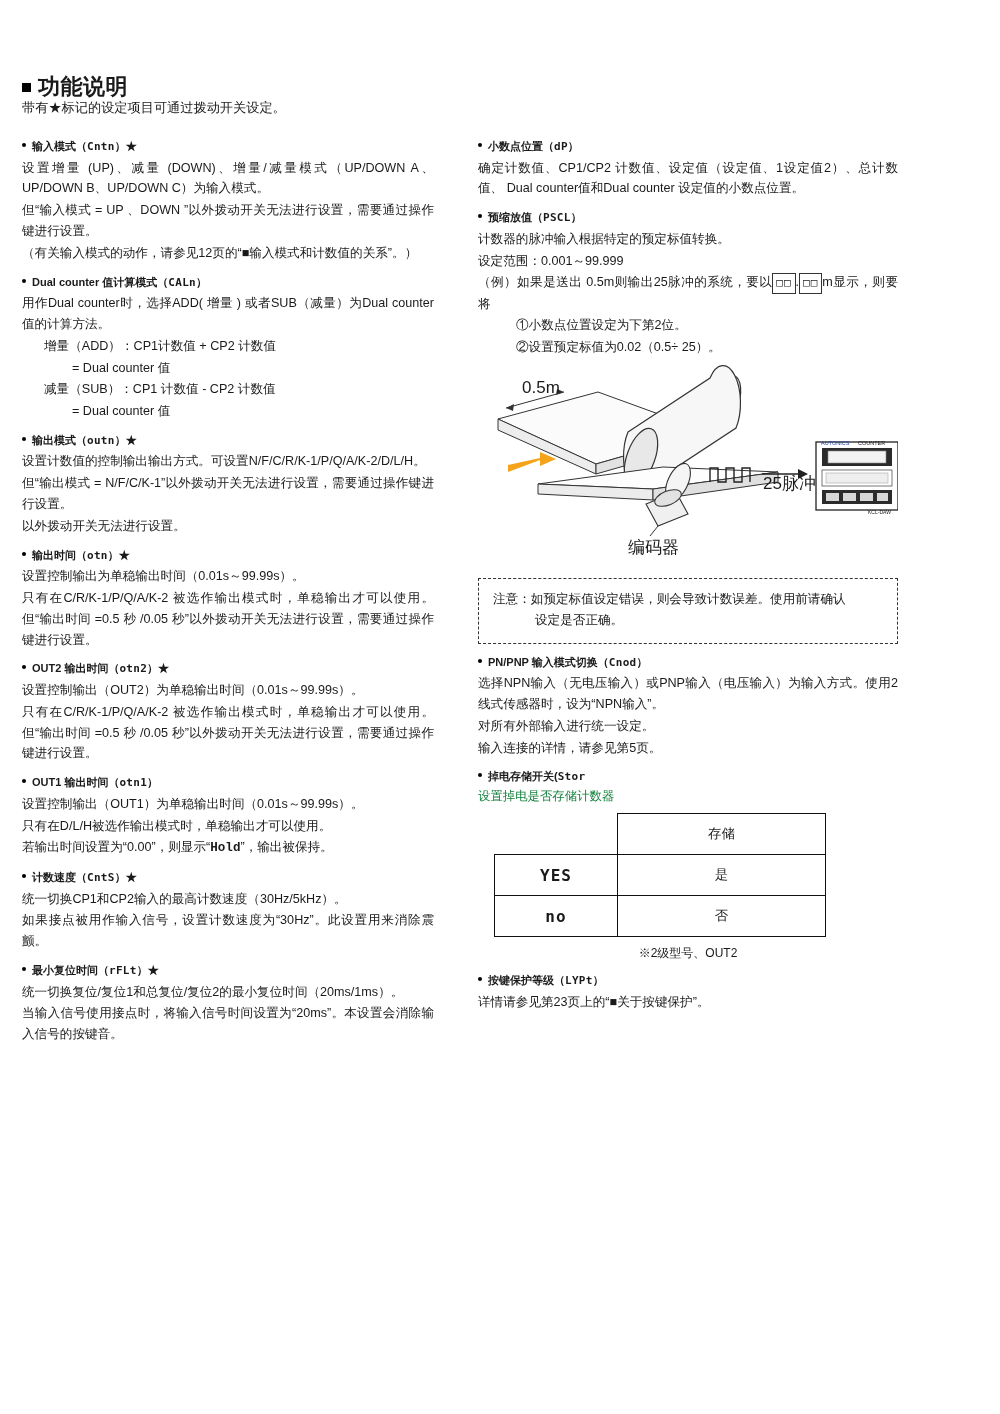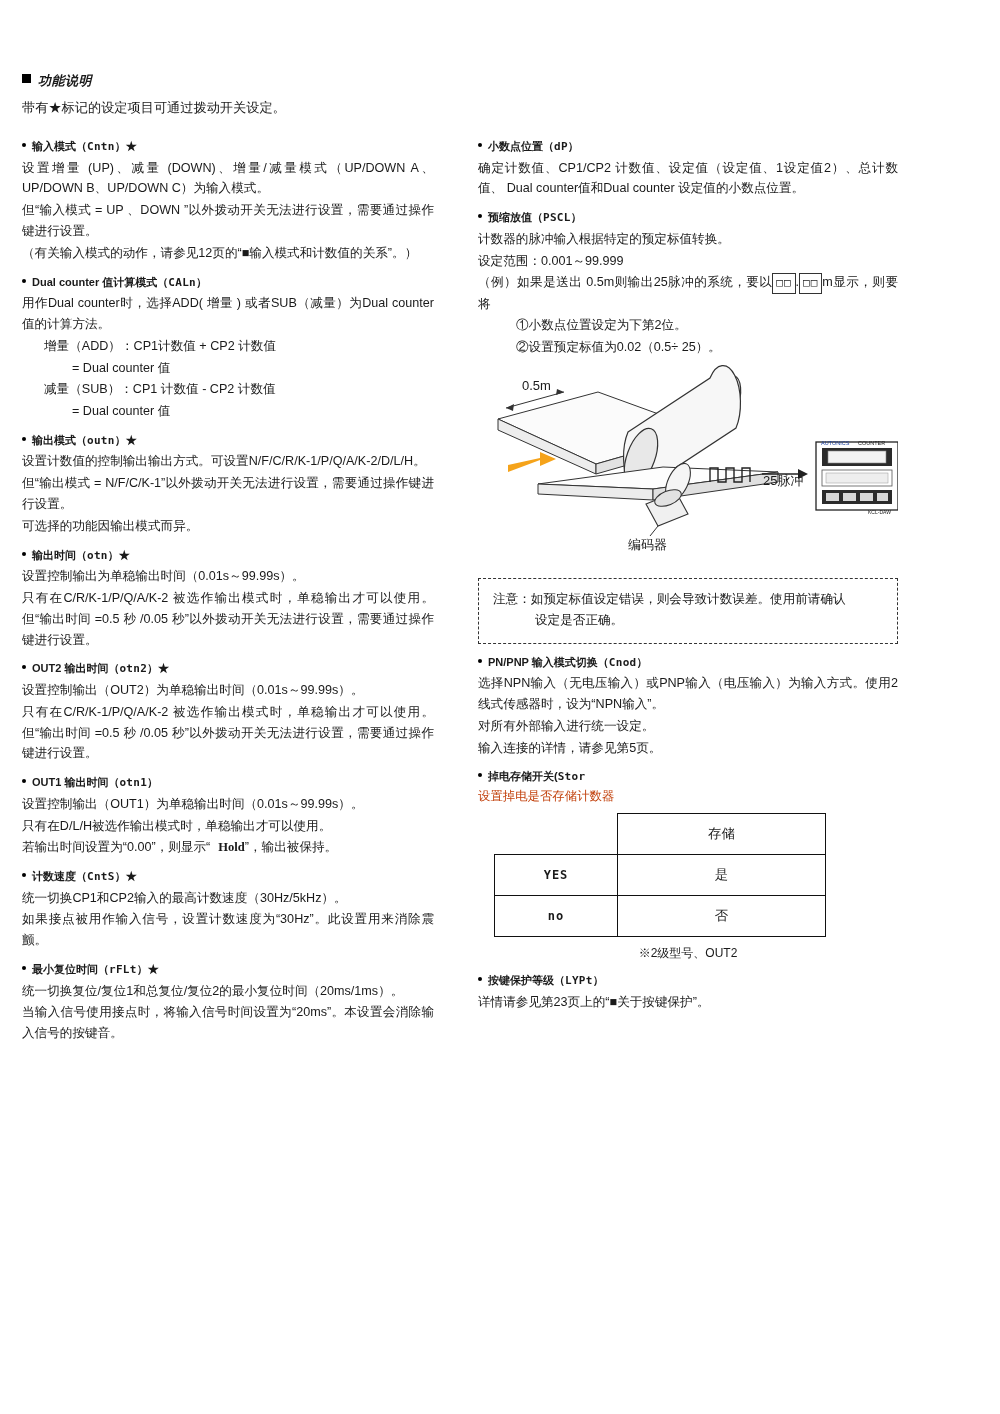--- a/index.html
+++ b/index.html
@@ -19,24 +19,23 @@
     position: absolute;
     left: 0; top: 0;
     width: 1000px; height: 1414px;
     overflow: hidden;
   }
   
   .sec-title {
     position: absolute;
     left: 22px;
     top: 72px;
-    font-size: 13px;
+    font-size: 22px;
     font-weight: bold;
     letter-spacing: .5px;
-    font-style: italic;
   }
   .sec-title .sq {
     display: inline-block;
     width: 9px; height: 9px;
     background: #000;
     margin-right: 7px;
     vertical-align: 2px;
   }
   .sec-sub {
     position: absolute;
@@ -90,21 +89,21 @@
 
   
   .figure {
     position: relative;
     width: 420px;
     height: 200px;
     margin-top: 6px;
   }
   .fig-label {
     position: absolute;
-    font-size: 13px;
+    font-size: 17px;
   }
   
   .notebox {
     position: relative;
     margin-top: 14px;
     border: 1.4px dashed #333;
     padding: 10px 12px 11px 14px;
     font-size: 12.6px;
     line-height: 1.7;
   }
@@ -120,39 +119,38 @@
   .tbl td {
     border: 1.3px solid #111;
     height: 38px;
     text-align: center;
     font-size: 13.4px;
     vertical-align: middle;
   }
   .tbl td.seg {
     font-family: "DejaVu Sans Mono", monospace;
     font-weight: bold;
-    font-size: 12px;
+    font-size: 16px;
     letter-spacing: 1px;
     width: 120px;
   }
   .tbl td.empty { border-left: none; border-top: none; }
   .foot-note {
     font-size: 12px;
     margin-top: 8px;
     text-align: center;
   }
   .gray-note {
     font-size: 12.4px;
-    color: #c2410c;
+    color: #15803d;
     margin-top: 1px;
   }
   .seg-inline {
-    font-family: Liberation Serif, serif;
-    font-weight: bold;
-    margin-left: 8px;
+    font-family: Liberation Mono, monospace;
+    font-weight: bold;
   }
   .display-box {
     display: inline-block;
     border: 1px solid #333;
     padding: 0 3px;
     font-family: "DejaVu Sans Mono", monospace;
     font-size: 11px;
     letter-spacing: 1px;
   }
 </style>
@@ -187,21 +185,21 @@
       <p class="p ind">减量（SUB）：CP1 计数值 - CP2 计数值</p>
       <p class="p ind3">= Dual counter 值</p>
     </div>
 
     <div class="blk">
       <div class="h">
         <span class="dot"></span><span>输出模式（</span><span class="seg">outn</span><span>）★</span>
       </div>
       <p class="p">设置计数值的控制输出输出方式。可设置N/F/C/R/K-1/P/Q/A/K-2/D/L/H。</p>
       <p class="p">但“输出模式 =  N/F/C/K-1”以外拨动开关无法进行设置，需要通过操作键进行设置。</p>
-      <p class="p">可选择的功能因输出模式而异。</p>
+      <p class="p">以外拨动开关无法进行设置。</p>
     </div>
 
     <div class="blk">
       <div class="h">
         <span class="dot"></span><span>输出时间（</span><span class="seg">otn</span><span>）★</span>
       </div>
       <p class="p">设置控制输出为单稳输出时间（0.01s～99.99s）。</p>
       <p class="p">只有在C/R/K-1/P/Q/A/K-2 被选作输出模式时，单稳输出才可以使用。但“输出时间 =0.5 秒 /0.05 秒”以外拨动开关无法进行设置，需要通过操作键进行设置。</p>
     </div>
 

